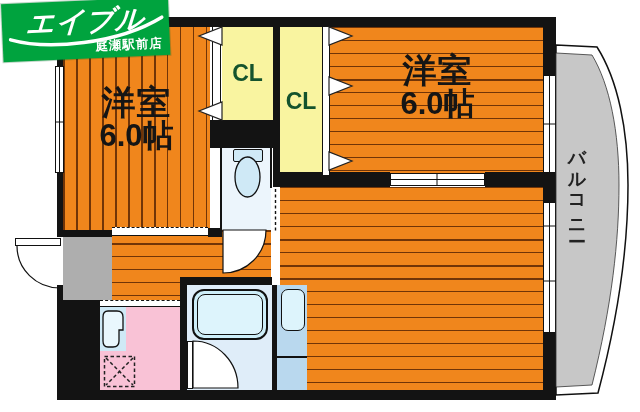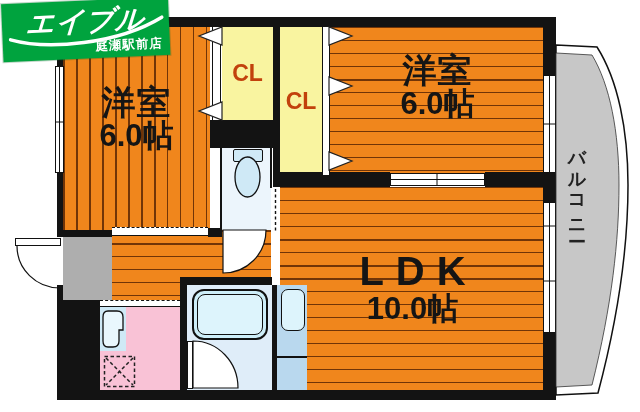--- a/index.html
+++ b/index.html
@@ -14,21 +14,21 @@
   .cl{background:#f9f4a0;}
   .wall{background:#131313;z-index:4;}
   .win{background:#fff;border:1px solid #111;z-index:5;box-sizing:border-box;}
   .fixture{z-index:3;box-sizing:border-box;}
   #overlay{z-index:6;pointer-events:none;}
   .lbl{z-index:7;display:flex;flex-direction:column;align-items:center;justify-content:center;
        color:#151515;font-weight:900;text-align:center;line-height:1.06;}
   .lbl .big{font-size:34px;letter-spacing:1px;}
   .lbl .ldk{font-size:40px;letter-spacing:.30em;text-indent:.3em;}
   .lbl .size{font-size:31px;letter-spacing:0px;}
-  .cl-lbl{font-size:23px;font-weight:900;z-index:7;display:flex;align-items:center;justify-content:center;color:#c2410c;}
+  .cl-lbl{font-size:23px;font-weight:900;z-index:7;display:flex;align-items:center;justify-content:center;color:#14532d;}
   #genkan-lbl{font-size:21px;font-weight:900;color:#111;text-shadow:0 0 2px #fff,0 0 2px #fff;z-index:7;
               display:flex;align-items:center;justify-content:center;}
   #balcony-lbl{writing-mode:vertical-rl;font-size:18px;font-weight:700;color:#222;letter-spacing:3px;z-index:7;}
   
   #logo{left:2px;top:2px;width:167px;height:58px;background:#00a33e;z-index:10;
         transform:rotate(-2.5deg);transform-origin:30% 40%;box-shadow:0 0 0 1px rgba(0,90,30,.25);}
   #logo-brand{position:absolute;left:0;top:2px;width:100%;text-align:center;color:#fff;
               font-size:28px;font-weight:900;font-style:italic;transform:skewX(-6deg);letter-spacing:1px;}
   #logo-branch{position:absolute;right:7px;bottom:3px;color:#fff;font-size:12.5px;font-weight:700;letter-spacing:1px;}
   #logo-swoosh{position:absolute;left:0;top:0;}
@@ -143,24 +143,20 @@
   </svg>
 
   <div class="abs lbl" style="left:63px;top:72px;width:147px;height:92px;">
     <span class="big">洋室</span>
     <span class="size">6.0帖</span>
   </div>
   <div class="abs lbl" style="left:340px;top:38px;width:195px;height:96px;">
     <span class="big">洋室</span>
     <span class="size">6.0帖</span>
   </div>
-  <div class="abs lbl" style="left:300px;top:236px;width:225px;height:104px;">
-    <span class="ldk">LDK</span>
-    <span class="size">10.0帖</span>
-  </div>
   <div class="abs cl-lbl" style="left:222px;top:27px;width:51px;height:93px;">CL</div>
   <div class="abs cl-lbl" style="left:280px;top:27px;width:42px;height:148px;">CL</div>
   <div class="abs" id="balcony-lbl" style="left:565px;top:137px;height:160px;">バルコニー</div>
 
   <div class="abs" id="logo">
     <div id="logo-brand">エイブル</div>
     <svg id="logo-swoosh" width="167" height="58" viewBox="0 0 167 58">
       <path d="M 8,36 C 45,48 115,45 160,20" fill="none" stroke="#ffffff" stroke-width="3.5" stroke-linecap="round"></path>
     </svg>
     <div id="logo-branch">庭瀬駅前店</div>

